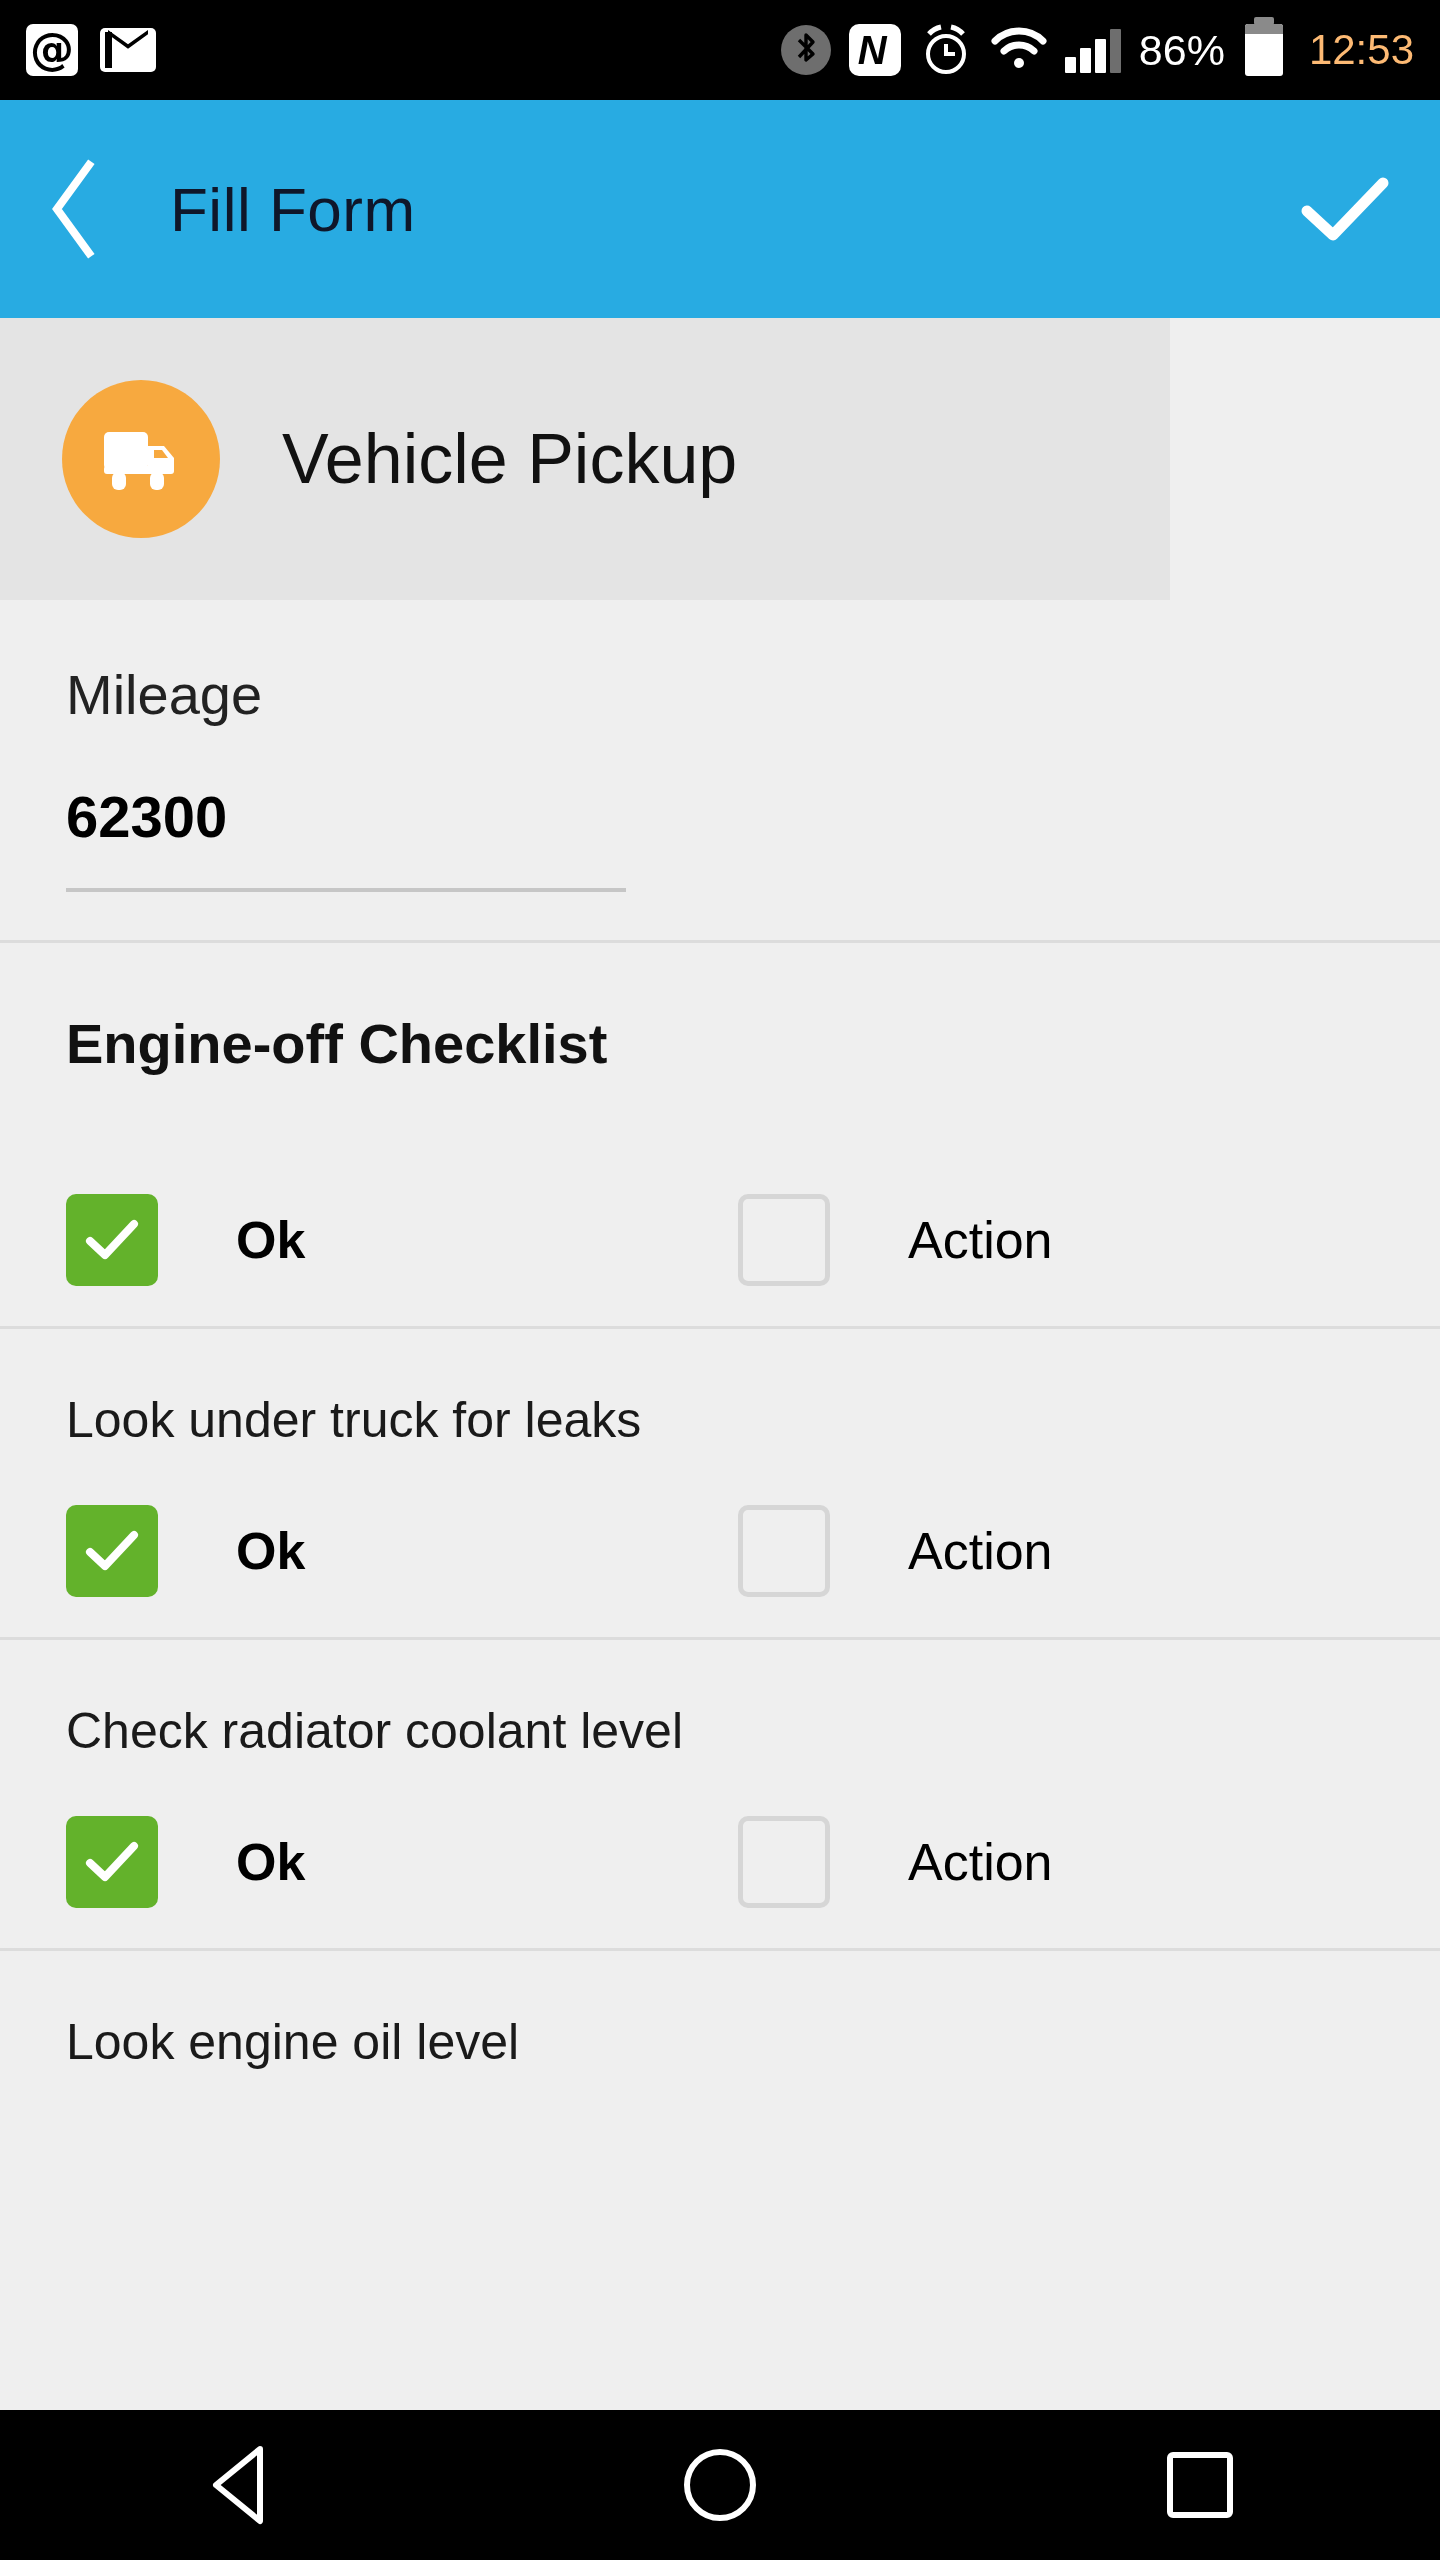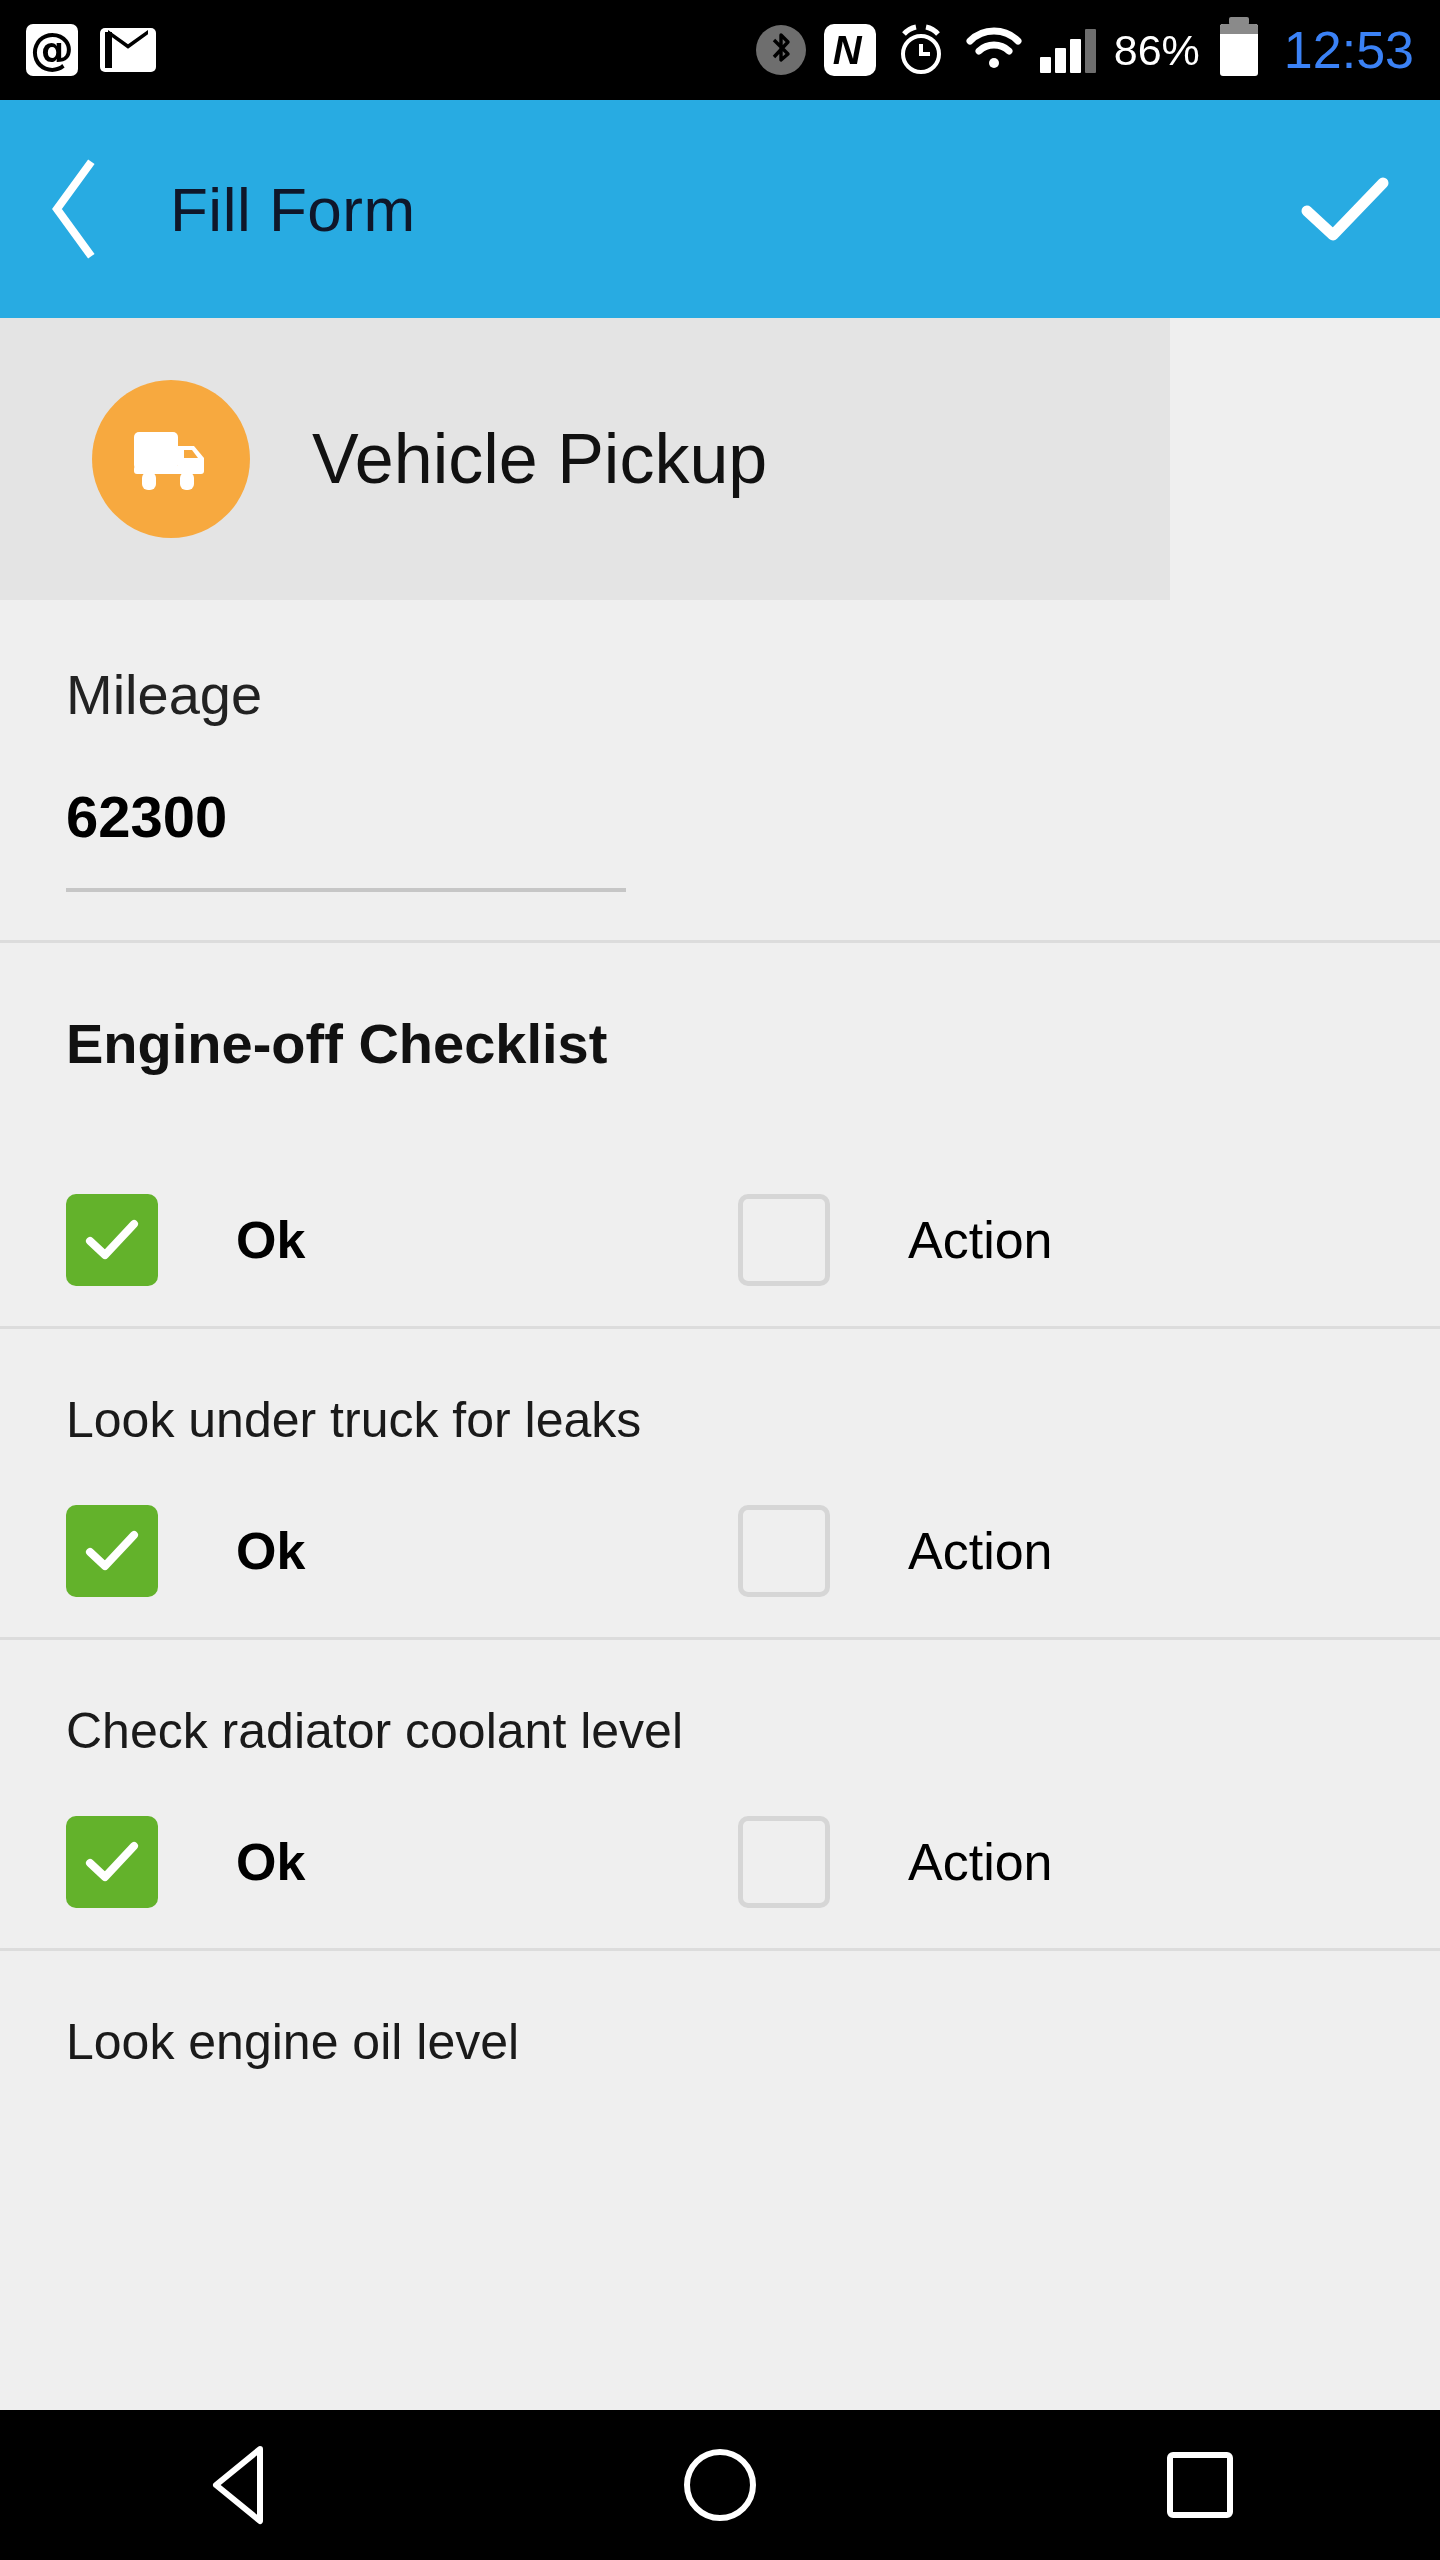--- a/index.html
+++ b/index.html
@@ -69,21 +69,21 @@
   }
   .sb-batt::before{
     content:""; position:absolute; left:9px; top:-7px;
     width:20px; height:8px; background:#8a8a8a; border-radius:2px;
   }
   .sb-batt::after{
     content:""; position:absolute; left:0; top:0;
     width:38px; height:10px; background:#8a8a8a; border-radius:3px 3px 0 0;
   }
   .sb-clock{
-    color:#3b82f6; font-size:52px; font-family:"Liberation Sans", sans-serif;
+    color:#fdba74; font-size:42px; font-family:"Liberation Sans", sans-serif;
     margin-left:6px;
   }
 
   
   .appbar{
     position:absolute; top:100px; left:0; width:1440px; height:218px;
     background:#28abe2; display:flex; align-items:center;
   }
   .back-btn{
     width:150px; height:218px; display:flex; align-items:center;
@@ -95,21 +95,21 @@
     margin-left:20px; letter-spacing:0.5px;
   }
   .check-btn{
     margin-left:auto; width:190px; height:218px; display:flex;
     align-items:center; justify-content:center; cursor:pointer;
   }
 
   
   .form-header{
     position:absolute; top:318px; left:0; width:1170px; height:282px;
-    background:#e4e4e4; display:flex; align-items:center; padding-left:92px;
+    background:#e4e4e4; display:flex; align-items:center; padding-left:62px;
   }
   .truck-circle{
     width:158px; height:158px; border-radius:50%; background:#f7a93f;
     display:flex; align-items:center; justify-content:center; flex:0 0 auto;
   }
   .form-title{
     margin-left:62px; font-size:70px; color:#111;
     font-family:"Liberation Sans", sans-serif; font-weight:normal;
   }
 

